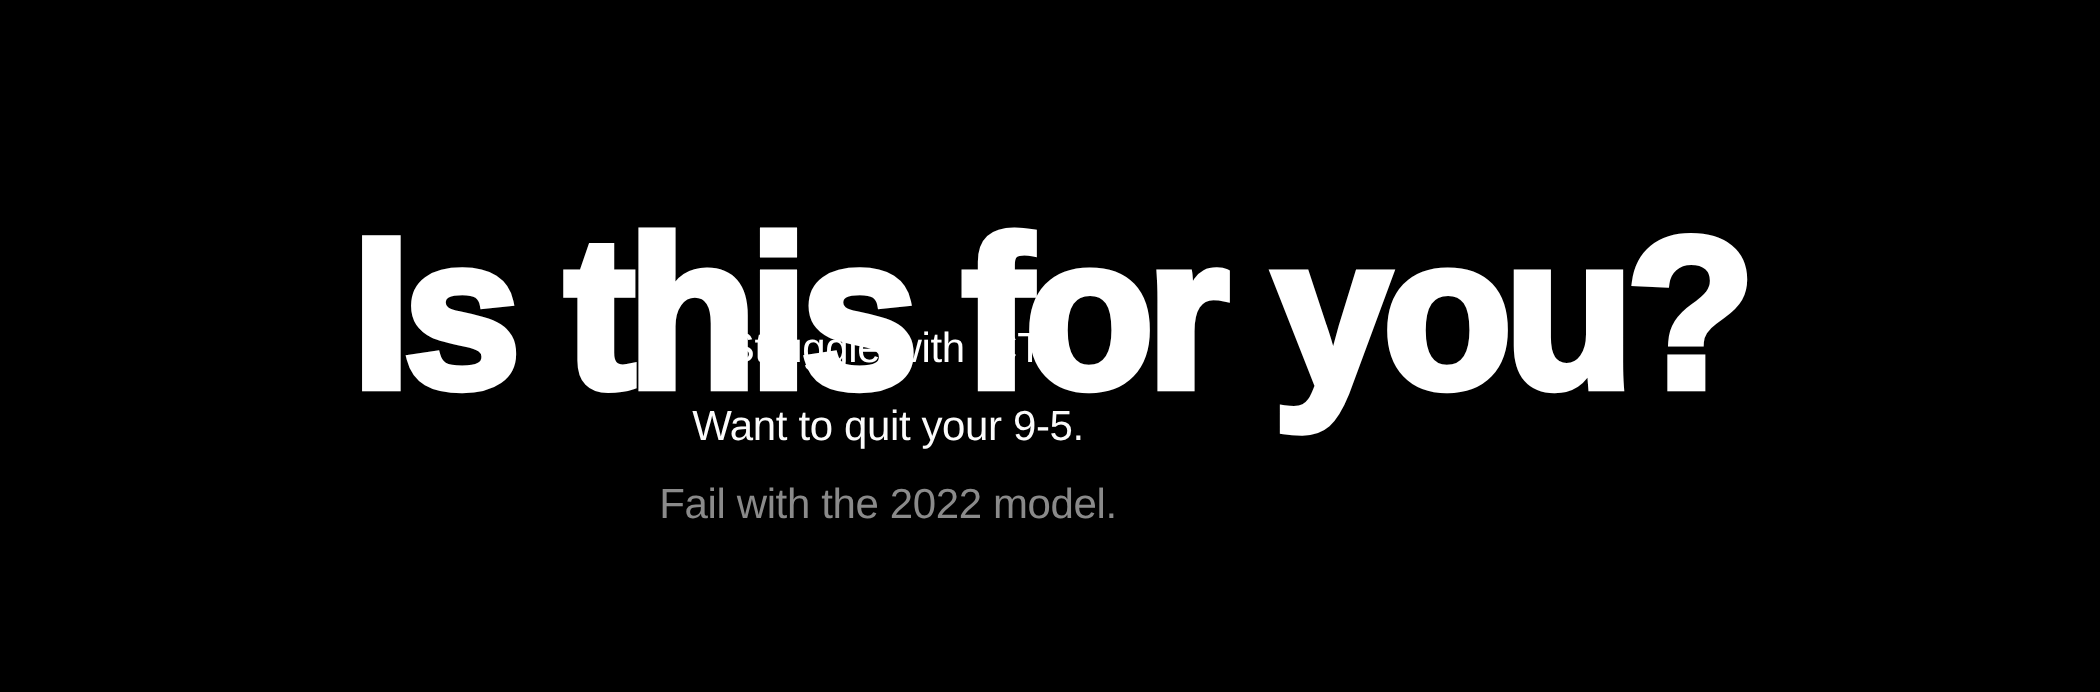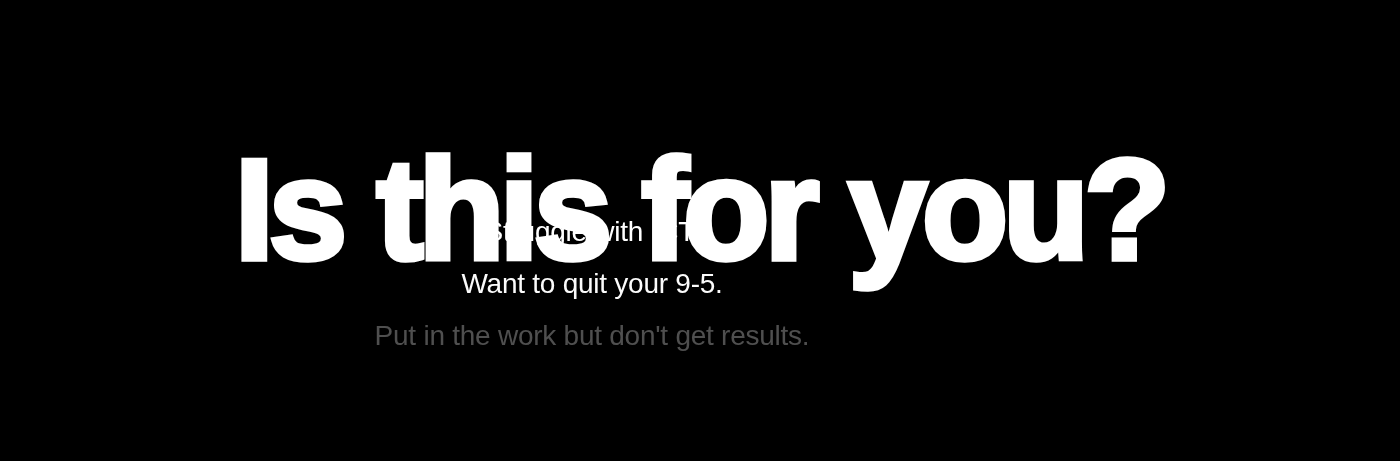--- a/index.html
+++ b/index.html
@@ -73,16 +73,16 @@
 </head>
 <body>
 
 <div id="slide" style="background: rgb(0, 0, 0);">
 
   <h1 id="headline" style="color: rgb(255, 255, 255); -webkit-text-stroke: 5.5px rgb(255, 255, 255);">Is this for you?</h1>
 
   <div id="body-lines">
     <div class="body-line" style="color: rgb(255, 255, 255);">Struggle with ICT.</div>
     <div class="body-line" style="color: rgb(251, 251, 251);">Want to quit your 9-5.</div>
-    <div class="body-line" style="color: rgb(79, 79, 79);">Put in the work but don't get results.</div>
+    <div class="body-line" style="color: rgb(138, 138, 138);">Fail with the 2022 model.</div>
   </div>
 
 </div>
 
 </body></html>

